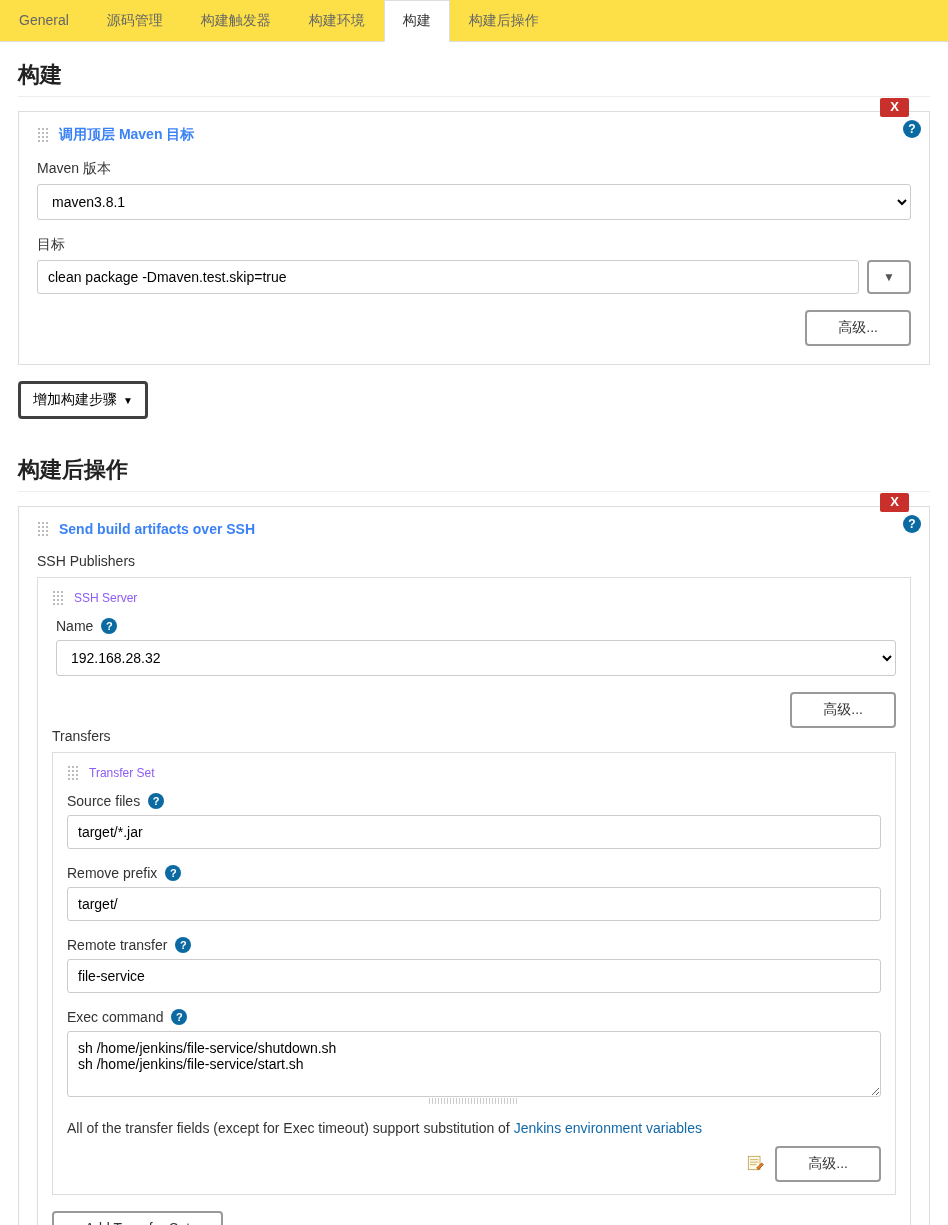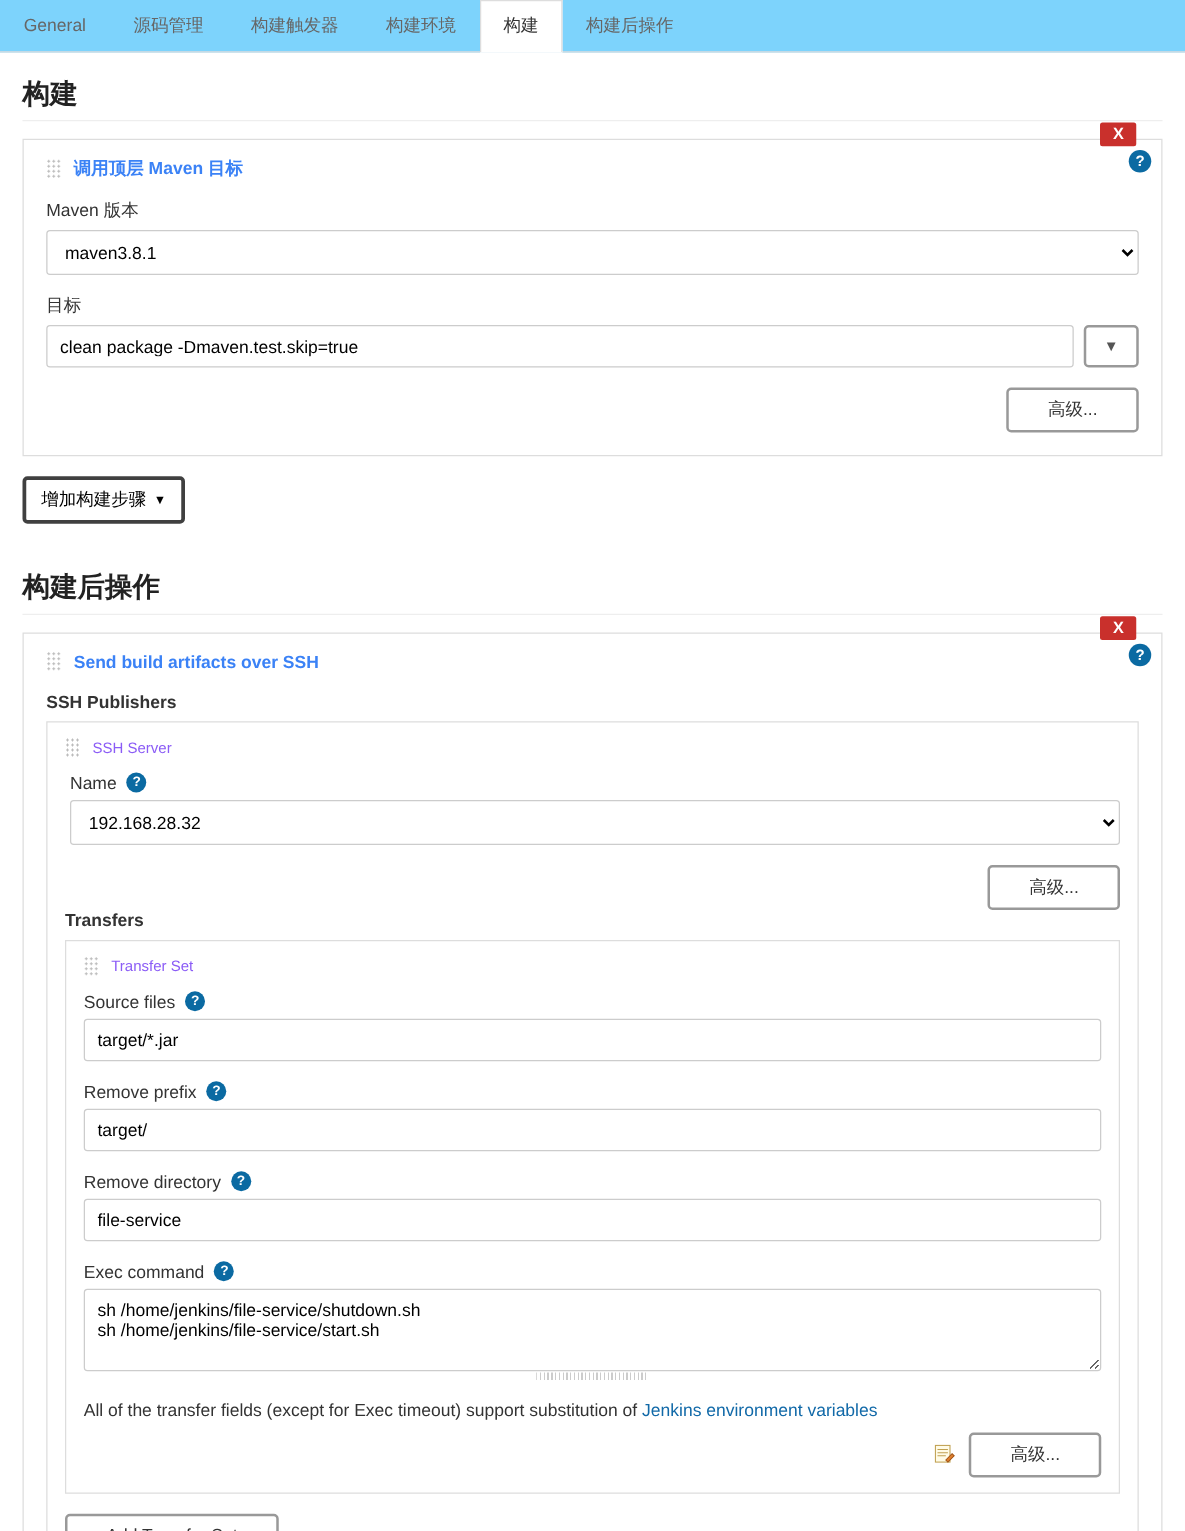--- a/index.html
+++ b/index.html
@@ -5,21 +5,21 @@
   * { box-sizing: border-box; margin: 0; padding: 0; }
   body {
     font-family: "Helvetica Neue", Helvetica, Arial, "Microsoft YaHei", sans-serif;
     font-size: 14px;
     color: #333;
     background: #fff;
     width: 948px;
   }
   .tabs {
     display: flex;
-    background: #7dd3fc;
+    background: #fde047;
     border-bottom: 1px solid #ddd;
     padding: 0;
   }
   .tab {
     padding: 11px 18px;
     cursor: pointer;
     color: #666;
     border: 1px solid transparent;
     border-bottom: none;
     font-size: 14px;
@@ -189,21 +189,20 @@
     margin-bottom: 12px;
   }
   .sub-header-title {
     font-size: 12px;
     color: #8b5cf6;
   }
   .sub-label {
     font-size: 14px;
     color: #333;
     margin-bottom: 8px;
-    font-weight: bold;
   }
   .sub-indent {
     margin-left: 4px;
   }
   .info-text {
     font-size: 14px;
     color: #333;
     margin-top: 12px;
   }
   .info-text a { color: #1169a8; text-decoration: none; }
@@ -331,21 +330,21 @@
         <div class="field-row">
           <div class="field-label">
             <span>Remove prefix</span>
             <span class="help-icon">?</span>
           </div>
           <input class="form-control" type="text" value="target/" style="">
         </div>
 
         <div class="field-row">
           <div class="field-label">
-            <span>Remove directory</span>
+            <span>Remote transfer</span>
             <span class="help-icon">?</span>
           </div>
           <input class="form-control" type="text" value="file-service" style="">
         </div>
 
         <div class="field-row">
           <div class="field-label">
             <span>Exec command</span>
             <span class="help-icon">?</span>
           </div>

